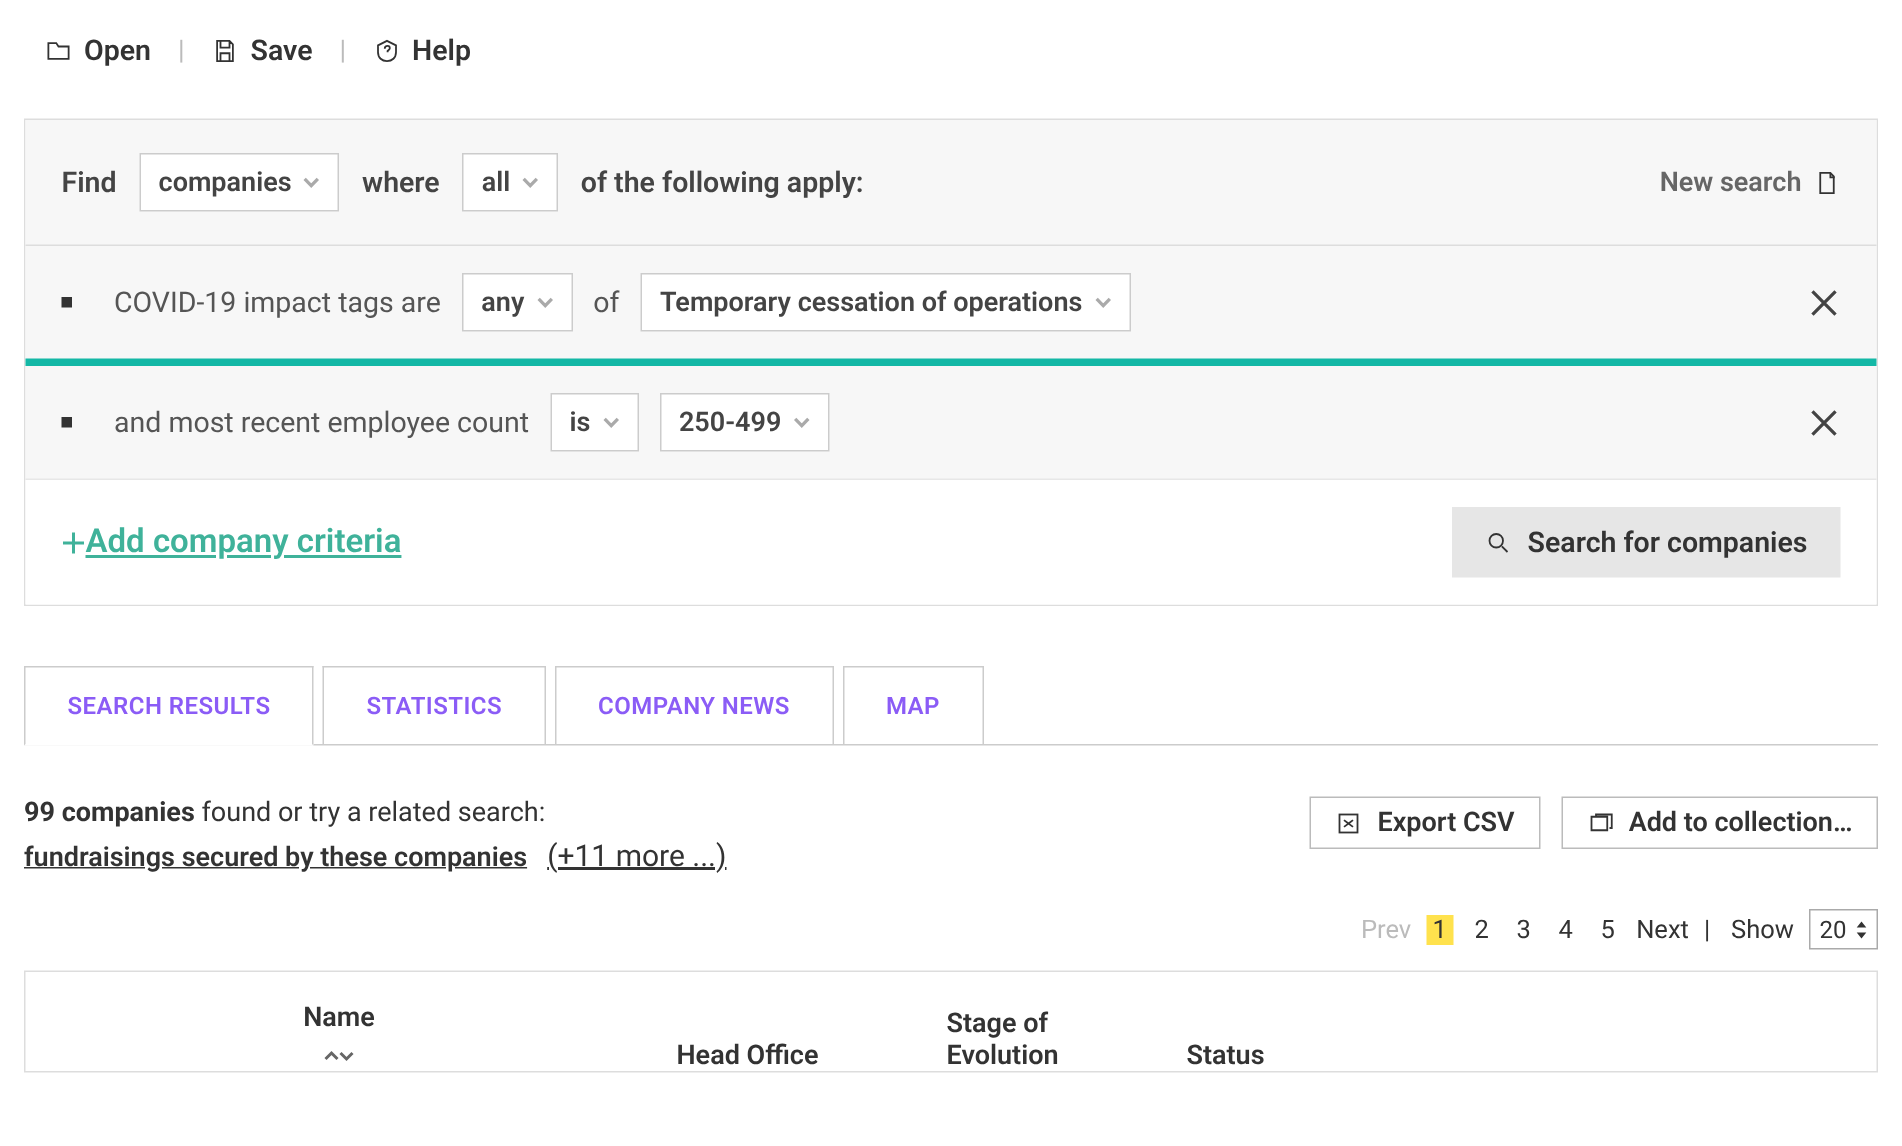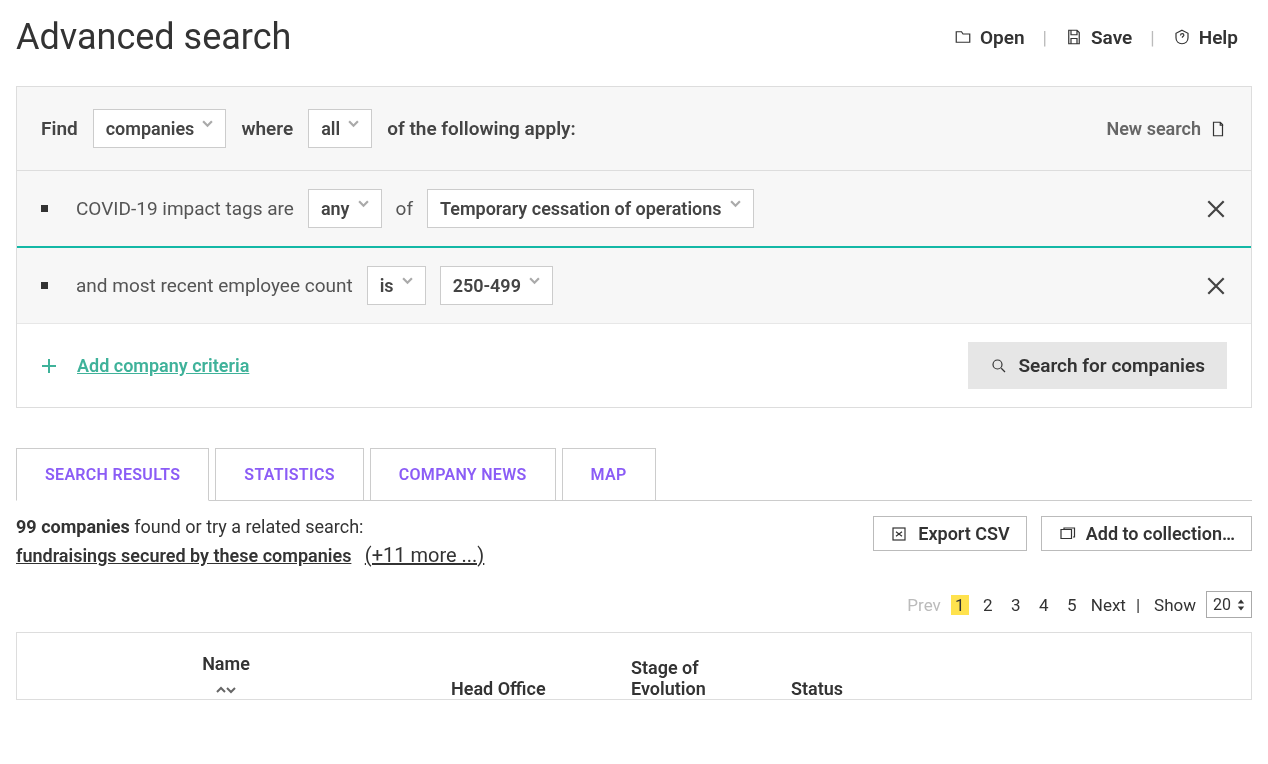--- a/index.html
+++ b/index.html
@@ -59,21 +59,21 @@
   .builder-head-left {
     display: flex;
     align-items: center;
     gap: 15px;
     font-size: 19px;
     font-weight: 600;
     color: #444;
   }
   .dropdown {
     display: inline-flex;
-    align-items: flex-start;
+    align-items: center;
     gap: 8px;
     background: #fff;
     border: 1px solid #ccc;
     padding: 8px 12px;
     font-size: 18px;
     font-weight: 600;
     color: #444;
     cursor: pointer;
   }
   .dropdown .chev { width: 11px; height: 11px; stroke: #aaa; fill: none; stroke-width: 2; }
@@ -85,21 +85,21 @@
     font-size: 18px;
     font-weight: 600;
     cursor: pointer;
   }
   .criteria-row {
     display: flex;
     align-items: center;
     gap: 14px;
     padding: 18px 24px;
     background: #f7f7f7;
-    border-bottom: 2px solid #14b8a6;
+    border-bottom: 5px solid #14b8a6;
   }
   .criteria-row:nth-of-type(3) { border-bottom: 1px solid #e7e7e7; }
   .bullet {
     width: 7px; height: 7px; background: #333;
     margin-right: 14px;
     flex-shrink: 0;
   }
   .criteria-label {
     font-size: 19px;
     color: #555;
@@ -115,24 +115,24 @@
   .builder-footer {
     display: flex;
     justify-content: space-between;
     align-items: center;
     padding: 18px 24px;
     background: #fff;
   }
   .add-criteria {
     display: flex;
     align-items: center;
-    gap: 20px;
+    gap: 0;
     color: #3fb29a;
     font-weight: 600;
-    font-size: 18px;
+    font-size: 22px;
     text-decoration: underline;
     cursor: pointer;
   }
   .plus-icon { width: 16px; height: 16px; stroke: #3fb29a; stroke-width: 2; fill: none; }
   .search-btn {
     display: flex;
     align-items: center;
     gap: 10px;
     background: #e6e6e6;
     padding: 12px 22px;
@@ -162,21 +162,21 @@
   }
   .tab.active {
     border-bottom: 1px solid #fff;
     margin-bottom: -1px;
   }
 
   .results-info-row {
     display: flex;
     justify-content: space-between;
     align-items: flex-start;
-    margin-top: 15px;
+    margin-top: 34px;
   }
   .results-info {
     font-size: 18px;
     color: #333;
   }
   .results-info .count { font-weight: 700; }
   .related-link {
     text-decoration: underline;
     font-weight: 600;
     cursor: pointer;
@@ -248,21 +248,20 @@
   .th-sectors { width: 200px; }
   .th-office { width: 140px; }
   .th-stage { width: 120px; }
   .th-status { width: 120px; }
   .sort-arrows svg { width: 10px; height: 10px; stroke:#666; fill:none; stroke-width:2;}
 </style>
 </head>
 <body>
 
 <div class="header-row">
-  <h1 class="page-title">Advanced search</h1>
   <div class="top-actions">
     <div class="top-action-btn">
       <svg class="icon-sm" viewBox="0 0 24 24">
           <path d="M3 5h7l2 3h9v11H3z"></path>
         </svg>
       <span>Open</span>
     </div>
     <span class="top-divider">|</span>
     <div class="top-action-btn">
       <svg class="icon-sm" viewBox="0 0 24 24">

